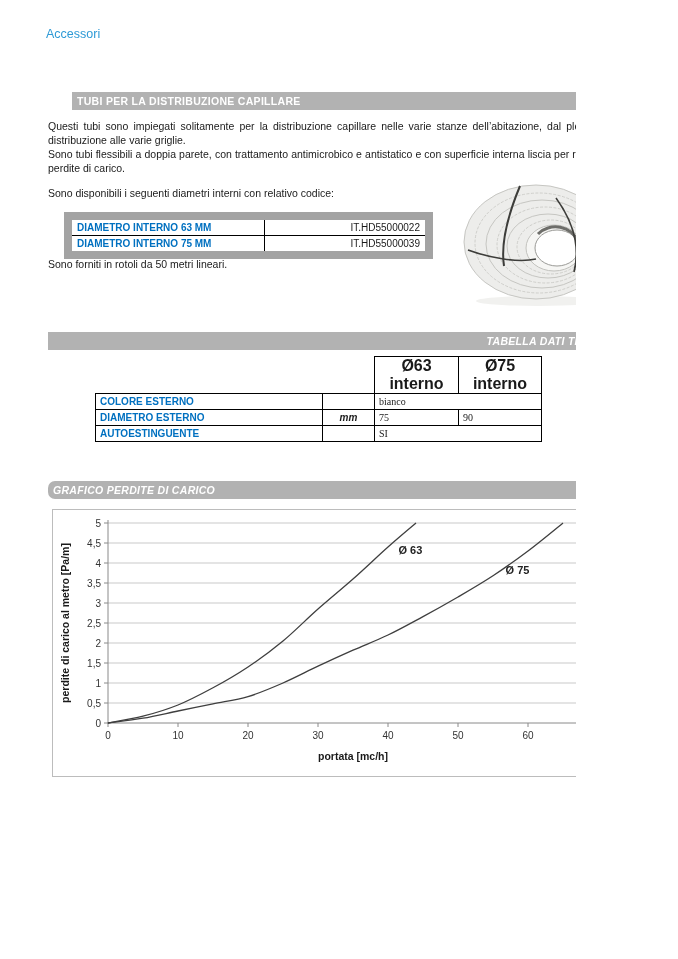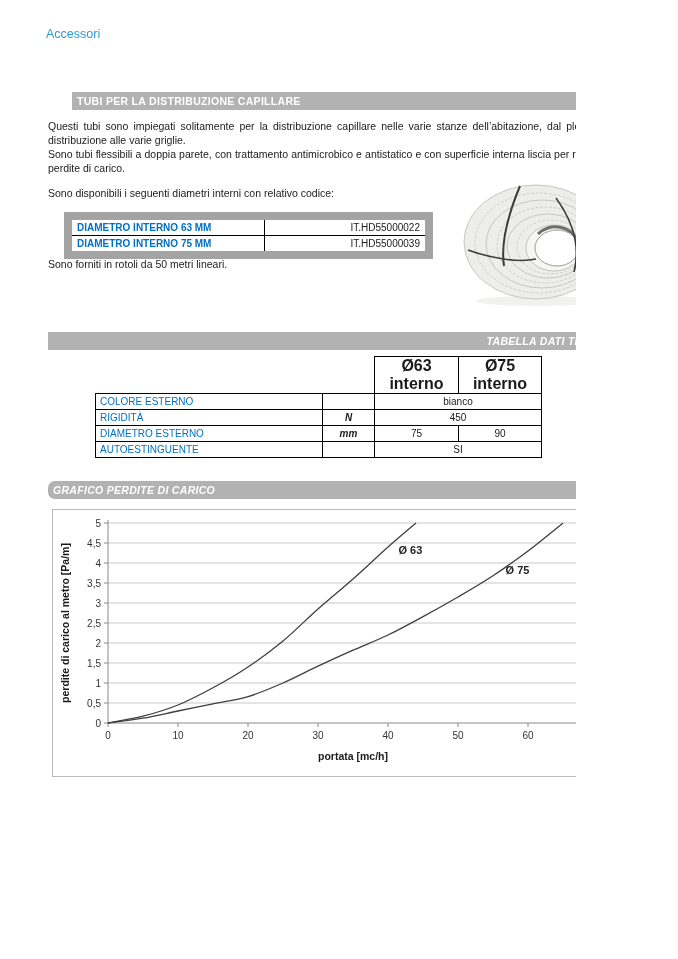--- a/index.html
+++ b/index.html
@@ -19,23 +19,23 @@
   .textline{position:absolute;left:48px;font-size:10.5px;}
   table{border-collapse:collapse;}
   .codes-table{position:absolute;left:64px;top:212px;border:8px solid #a3a3a3;}
   .codes-table td{border:1px solid #000;font-size:10px;height:15px;padding:0 5px;}
   .codes-table td.lbl{width:182px;color:var(--tblblue,#0070c0);font-weight:bold;}
   .codes-table td.code{width:150px;text-align:right;}
   .tech-table{position:absolute;left:95px;top:356px;font-size:10px;}
   .tech-table td,.tech-table th{border:1px solid #000;height:15px;padding:0 4px;}
   .tech-table .nob{border:none;}
   .tech-table th{font-weight:bold;text-align:center;font-size:16px;}
-  .tech-table td.lbl{color:var(--tblblue,#0070c0);font-weight:normal;}
+  .tech-table td.lbl{color:var(--tblblue,#0070c0);font-weight:bold;}
   .tech-table td.unit{text-align:center;font-weight:bold;font-style:italic;}
-  .tech-table td.val{text-align:center;}
+  .tech-table td.val{font-family:Liberation Serif, serif;}
   .chartbox{position:absolute;left:52px;top:509px;width:567px;height:266px;border:1px solid #bcbcbc;background:#fff;}
   .coil{position:absolute;left:460px;top:180px;}
   .pagenum{position:absolute;left:612px;top:920px;font-size:10px;color:#4a4a4a;}
 </style>
 </head>
 <body>
 
 <div class="page">
 
   <div class="doc-header">Accessori</div>
@@ -98,25 +98,20 @@
         <tr>
       <td class="nob"></td>
       <td class="nob"></td>
       <th>Ø63 interno</th>
       <th>Ø75 interno</th>
     </tr>
     <tr>
       <td class="lbl">COLORE ESTERNO</td>
       <td class="unit"></td>
       <td class="val" colspan="2">bianco</td>
-    </tr>
-    <tr>
-      <td class="lbl">RIGIDITÀ</td>
-      <td class="unit">N</td>
-      <td class="val" colspan="2">450</td>
     </tr>
     <tr>
       <td class="lbl">DIAMETRO ESTERNO</td>
       <td class="unit">mm</td>
       <td class="val">75</td>
       <td class="val">90</td>
     </tr>
     <tr>
       <td class="lbl">AUTOESTINGUENTE</td>
       <td class="unit"></td>

